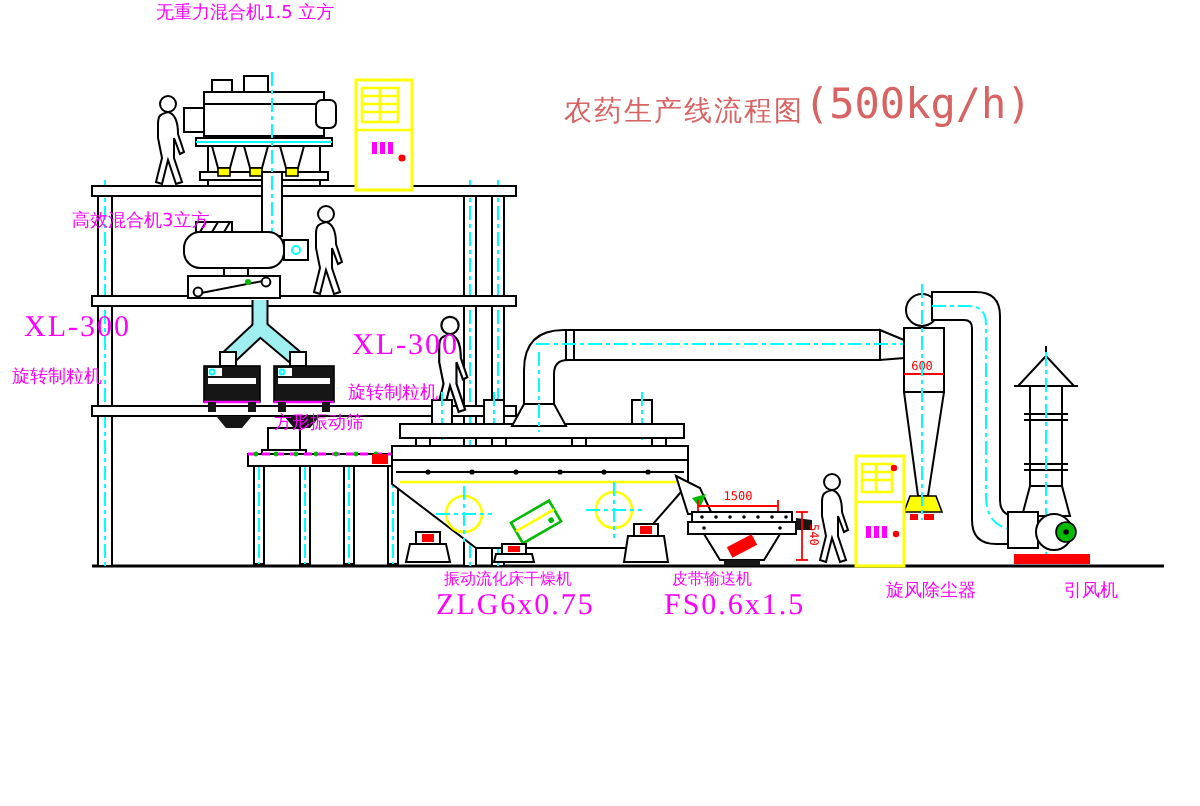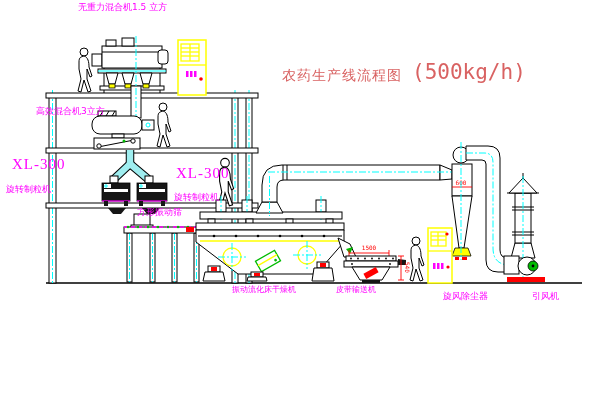--- a/index.html
+++ b/index.html
@@ -7,21 +7,21 @@
     --cad-yellow:#ffff00; --cad-cyan:#00ffff; --cad-green:#00bb00; --ink:#000000; --bg:#ffffff;
   }
   html,body{margin:0;padding:0;background:#fff;}
   .canvas{position:relative;width:600px;height:403px;background:var(--bg);overflow:hidden;
           font-family:"DejaVu Sans",sans-serif;}
   .canvas svg{position:absolute;left:0;top:0;}
   .lbl{position:absolute;color:var(--magenta);white-space:nowrap;line-height:1;}
   .lbl-sm{font-size:9px;}
   .lbl-xs{font-size:8px;}
   .lbl-model{font-size:15px;font-family:Liberation Serif, serif;letter-spacing:1px;}
-  .title{position:absolute;left:282px;top:60px;color:var(--title-red);display:flex;align-items:flex-start;gap:10px;justify-content:center;}
+  .title{position:absolute;left:282px;top:40px;color:var(--title-red);display:flex;align-items:flex-start;gap:0;justify-content:center;}
   .title .t-name{font-size:14px;letter-spacing:1px;margin-top:7px;}
   .title .t-cap{font-size:21px;font-family:"DejaVu Sans Mono",monospace;letter-spacing:0px;}
   
   .wf{fill:#fff;stroke:var(--ink);stroke-width:1;}
   .bl{fill:none;stroke:var(--ink);stroke-width:1;}
   .blk{fill:#161616;stroke:var(--ink);stroke-width:0.8;}
   .cyn{fill:none;stroke:var(--cad-cyan);stroke-width:1;stroke-dasharray:7 2 2 2;}
   .cyns{fill:none;stroke:var(--cad-cyan);stroke-width:1;}
   .pipe-o{fill:none;stroke:var(--ink);stroke-width:8.5;}
   .pipe-i{fill:none;stroke:#9feef0;stroke-width:6.5;}
@@ -338,20 +338,22 @@
 <div class="lbl lbl-sm" style="left:36px;top:107px;">高效混合机3立方</div>
 
 <div class="lbl lbl-model" style="left:12px;top:157px;">XL-300</div>
 <div class="lbl lbl-sm" style="left:6px;top:185px;">旋转制粒机</div>
 
 <div class="lbl lbl-model" style="left:176px;top:166px;">XL-300</div>
 <div class="lbl lbl-sm" style="left:174px;top:193px;">旋转制粒机</div>
 
 <div class="lbl lbl-sm" style="left:137px;top:208px;">方形振动筛</div>
 
-<div class="lbl lbl-xs" style="left:232px;top:286px;">振动流化床干燥机</div>
+<div class="lbl lbl-xs" style="left:222px;top:286px;">振动流化床干燥机</div>
+<div class="lbl lbl-model" style="left:218px;top:296px;">ZLG6x0.75</div>
 
 <div class="lbl lbl-xs" style="left:336px;top:286px;">皮带输送机</div>
+<div class="lbl lbl-model" style="left:332px;top:296px;">FS0.6x1.5</div>
 
 <div class="lbl lbl-sm" style="left:443px;top:292px;text-align:right;">旋风除尘器</div>
 <div class="lbl lbl-sm" style="left:513px;top:292px;margin-left:19px;">引风机</div>
 
 </div>
 
 </body></html>

